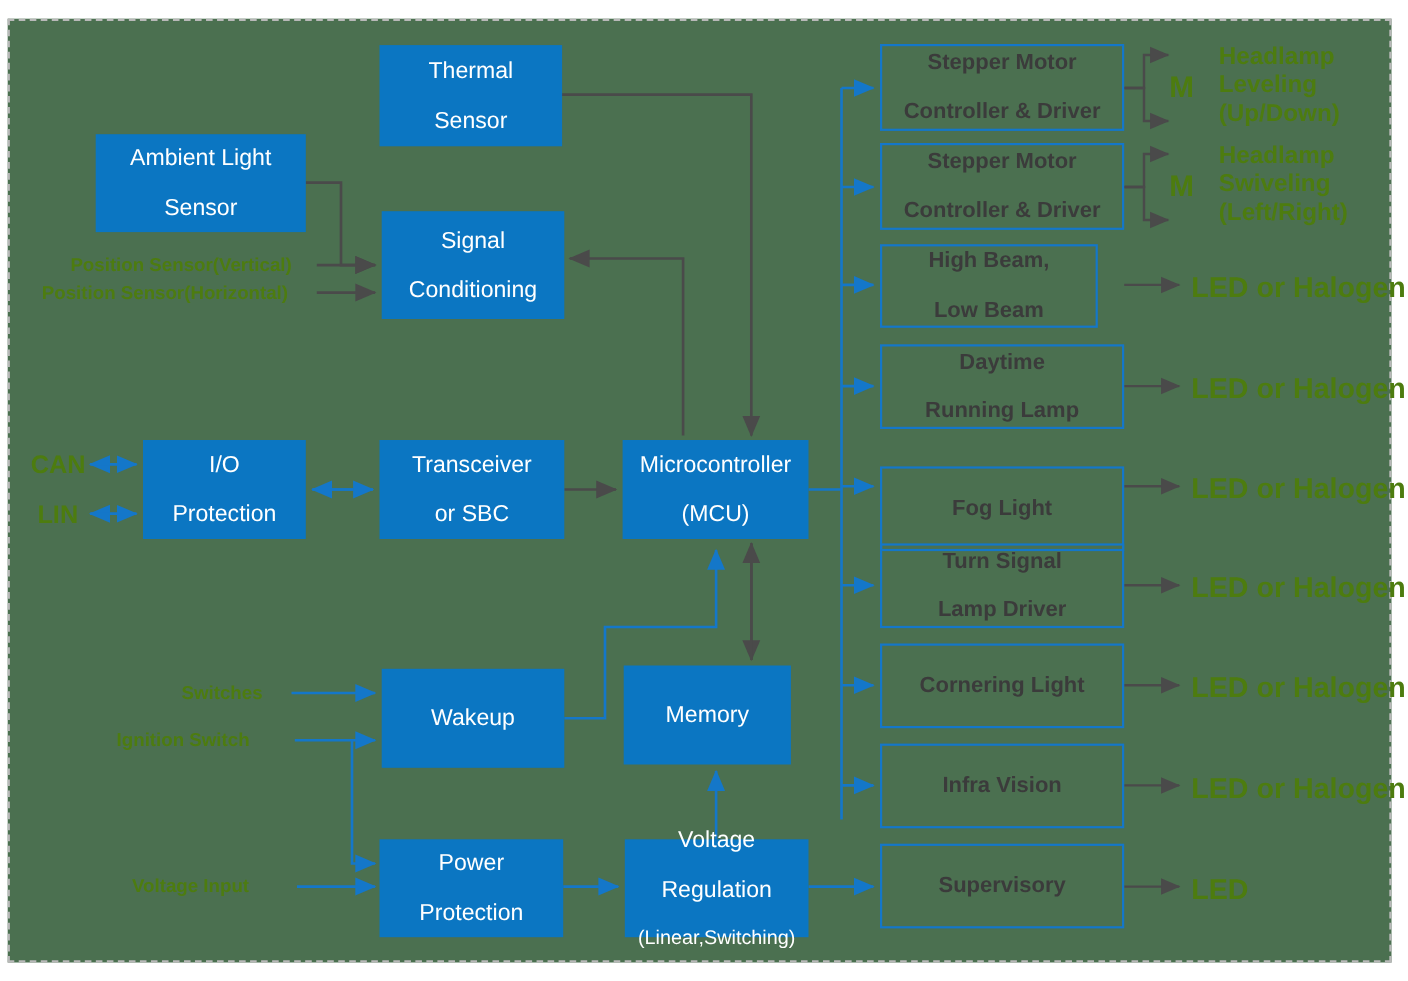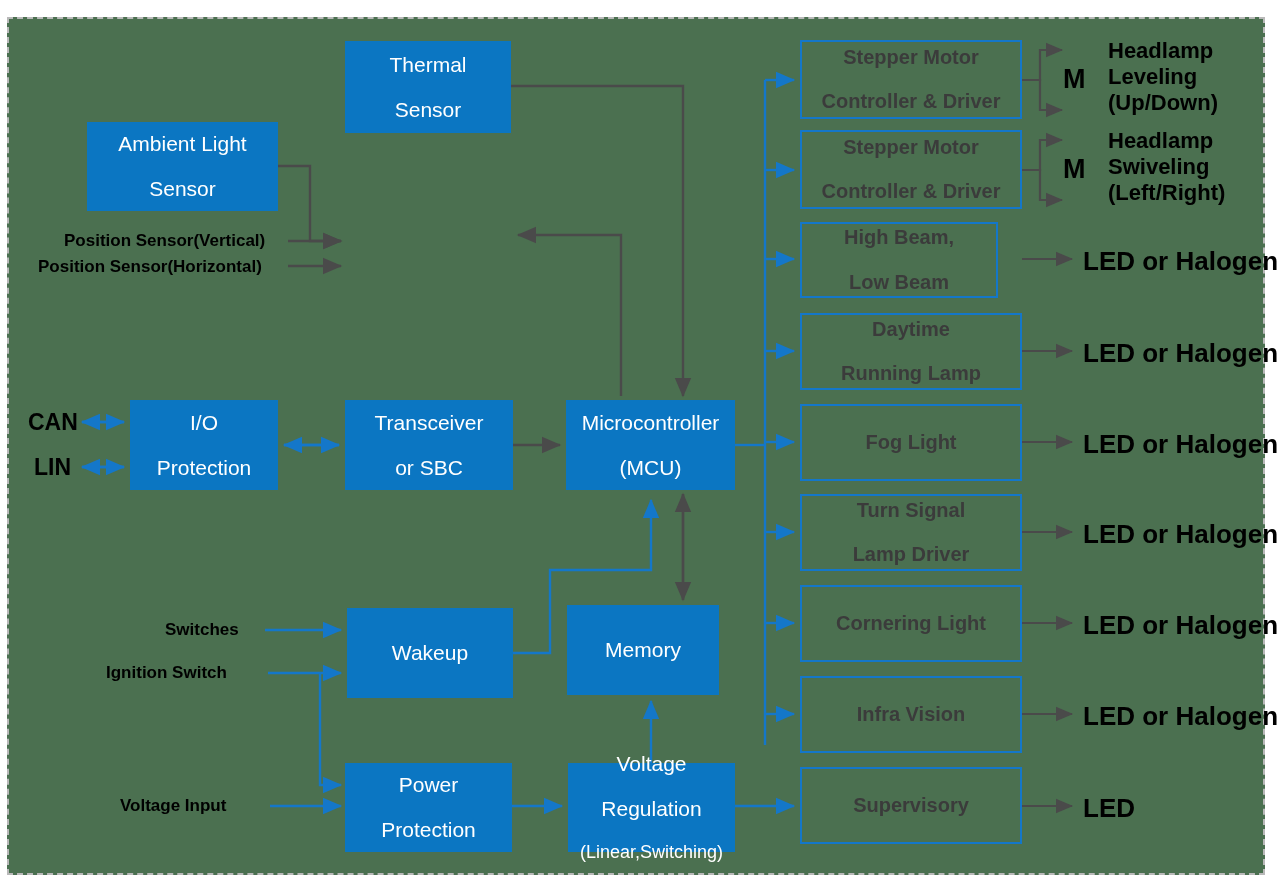--- a/index.html
+++ b/index.html
@@ -9,21 +9,21 @@
           background:#4b7050;border:2px dashed #b9b9b9;box-sizing:border-box;}
   svg.wires{position:absolute;left:0;top:0;width:1280px;height:892px;pointer-events:none;}
 
   .blk{position:absolute;box-sizing:border-box;display:flex;flex-direction:column;
        align-items:center;justify-content:center;text-align:center;gap:21px;}
   .blk.filled{background:#0b76c2;color:#ffffff;font-size:21px;line-height:1.12;}
   .blk.outline{background:transparent;border:2.5px solid #1477c9;color:#3b3b3b;
        font-size:20px;line-height:1.16;font-weight:bold;}
   .blk .sub{font-size:18px;line-height:1.1;margin-top:2px;}
 
-  .lbl{position:absolute;color:#000000;font-weight:bold;white-space:nowrap;}
+  .lbl{position:absolute;color:#4d7c0f;font-weight:bold;white-space:nowrap;}
   .lbl.left{font-size:17px;}
   .lbl.out{font-size:26px;}
   .lbl.mot{font-size:22px;line-height:1.18;}
   .lbl.mletter{font-size:27px;font-weight:bold;}
   .lbl.io{font-size:23px;}
 </style>
 </head>
 <body>
 
 <div id="stage">
@@ -120,20 +120,24 @@
   </div>
 
   <div class="blk filled" style="left:87px;top:122px;width:191px;height:89px;">
     <span>Ambient Light</span>
     <span>Sensor</span>
   </div>
 
   <div class="lbl left" style="left:64px;top:231px;">Position Sensor(Vertical)</div>
   <div class="lbl left" style="left:38px;top:257px;">Position Sensor(Horizontal)</div>
 
+  <div class="blk filled" style="left:347px;top:192px;width:166px;height:98px;">
+    <span>Signal</span>
+    <span>Conditioning</span>
+  </div>
 
   <div class="lbl io" style="left:28px;top:409px;">CAN</div>
   <div class="lbl io" style="left:34px;top:454px;">LIN</div>
 
   <div class="blk filled" style="left:130px;top:400px;width:148px;height:90px;">
     <span>I/O</span>
     <span>Protection</span>
   </div>
 
   <div class="blk filled" style="left:345px;top:400px;width:168px;height:90px;">
@@ -178,21 +182,21 @@
     <span>Controller &amp; Driver</span>
   </div>
   <div class="blk outline" style="left:800px;top:222px;width:198px;height:76px;">
     <span>High Beam,</span>
     <span>Low Beam</span>
   </div>
   <div class="blk outline" style="left:800px;top:313px;width:222px;height:77px;">
     <span>Daytime</span>
     <span>Running Lamp</span>
   </div>
-  <div class="blk outline" style="left:800px;top:404px;width:222px;height:77px;">
+  <div class="blk outline" style="left:800px;top:424px;width:222px;height:77px;">
     <span>Fog Light</span>
   </div>
   <div class="blk outline" style="left:800px;top:494px;width:222px;height:77px;">
     <span>Turn Signal</span>
     <span>Lamp Driver</span>
   </div>
   <div class="blk outline" style="left:800px;top:585px;width:222px;height:77px;">
     <span>Cornering Light</span>
   </div>
   <div class="blk outline" style="left:800px;top:676px;width:222px;height:77px;">

